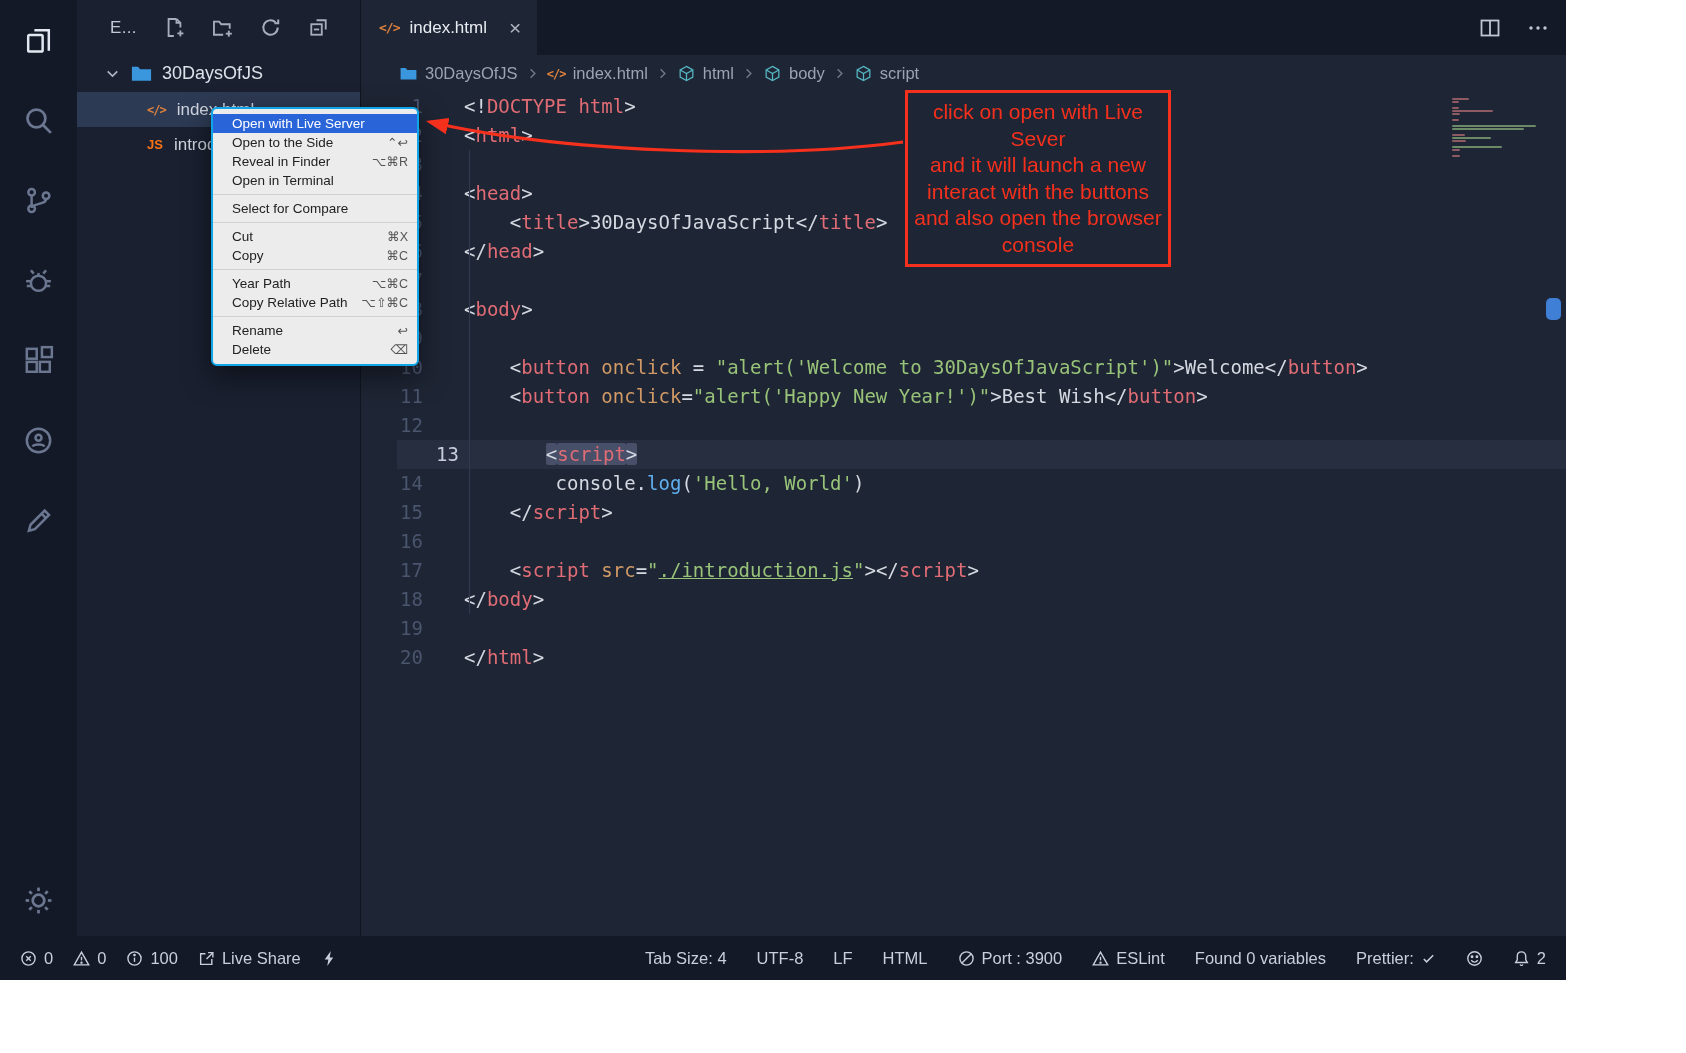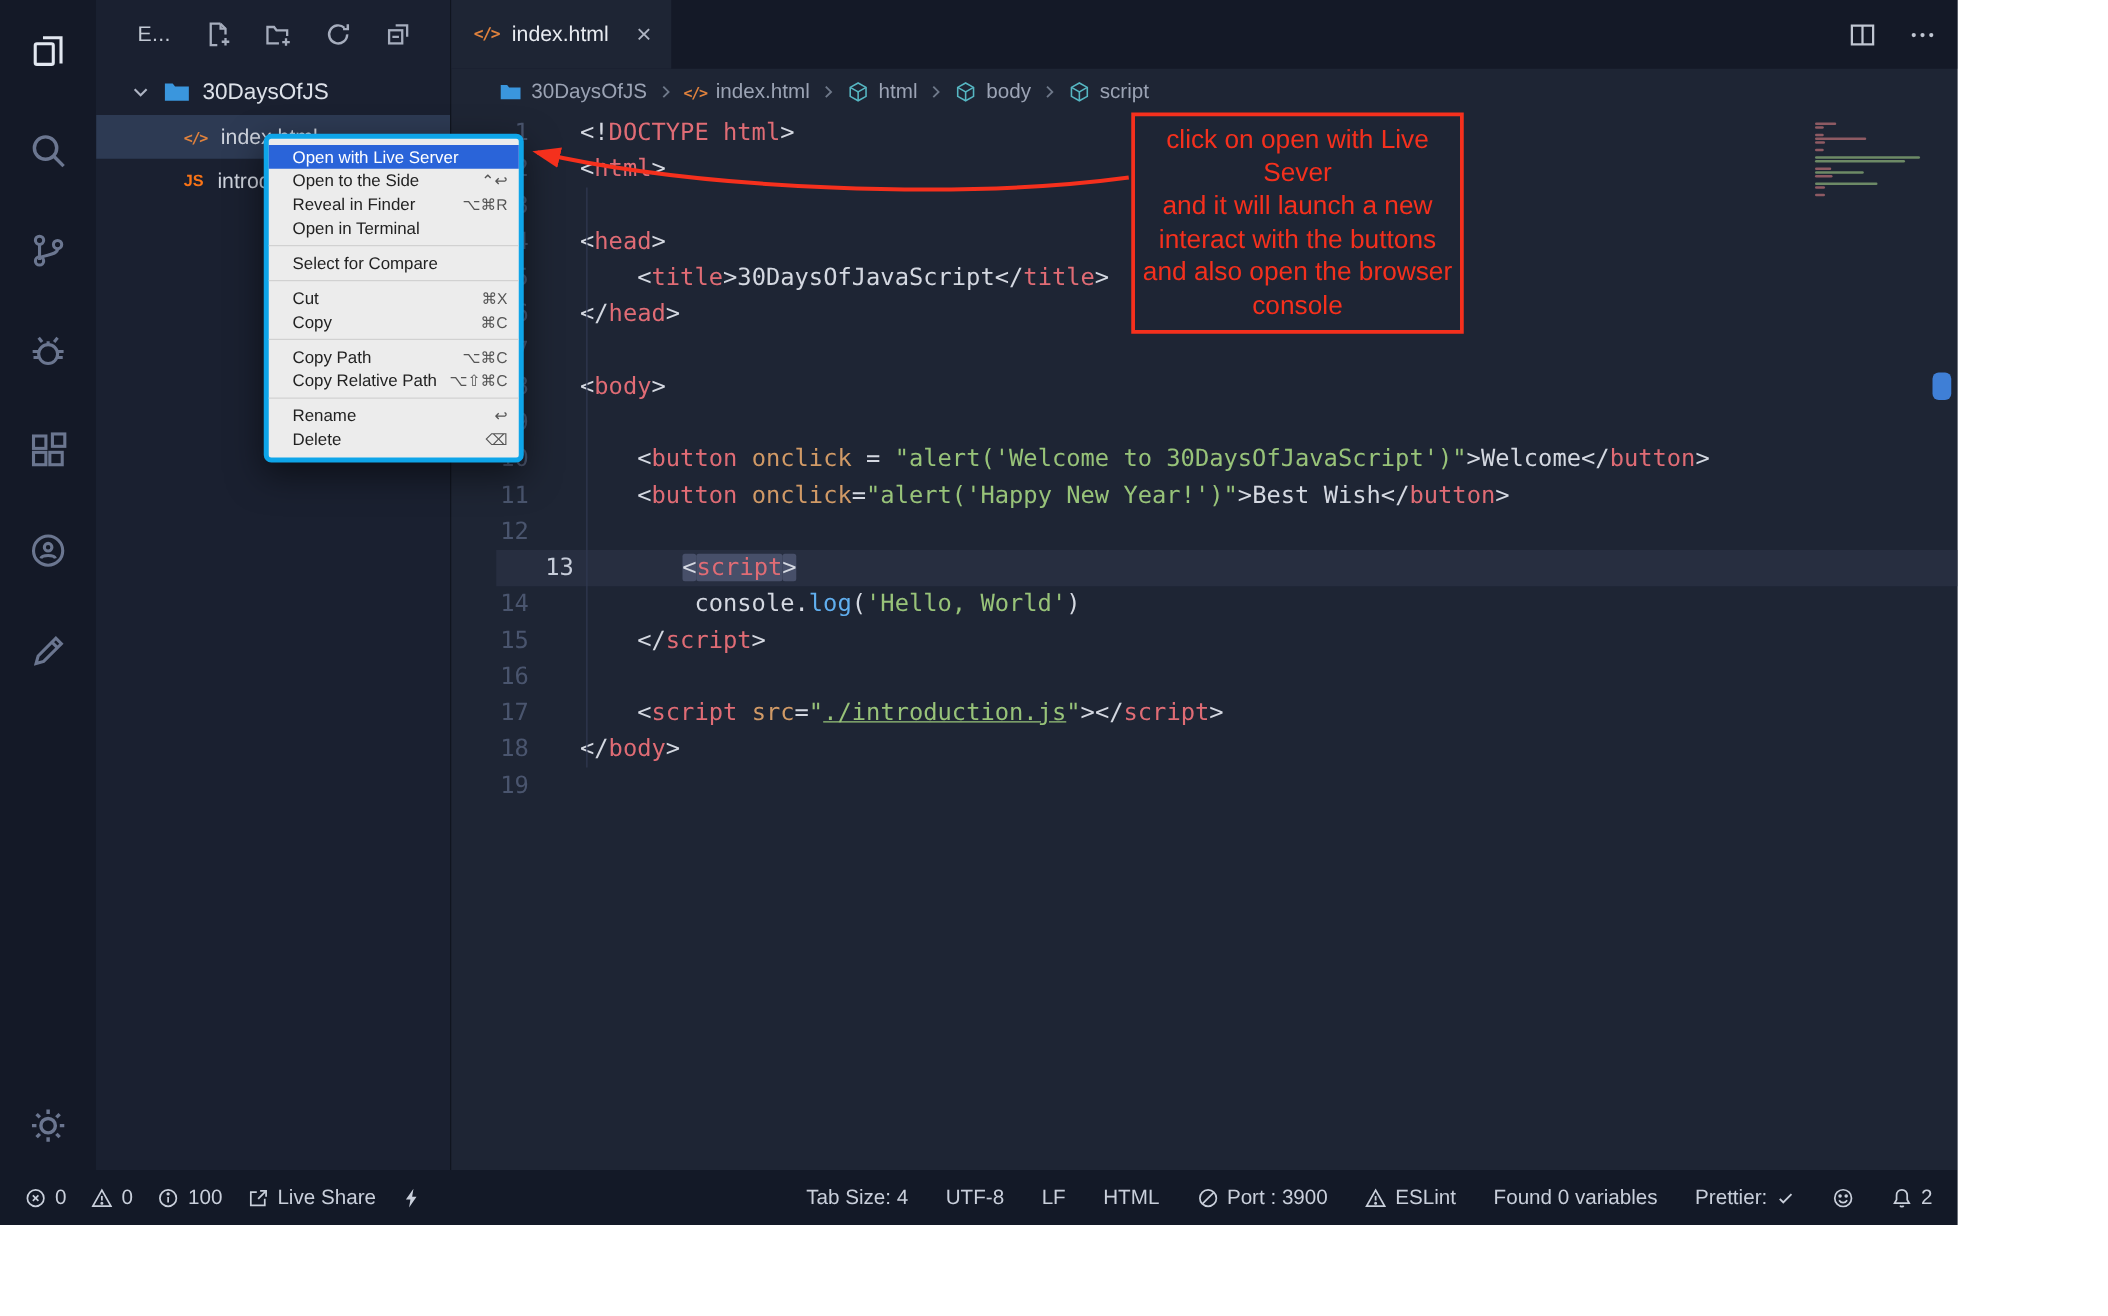--- a/index.html
+++ b/index.html
@@ -69,21 +69,21 @@
 
   
   .statusbar{position:absolute;left:0;top:936px;width:1566px;height:44px;background:#131927;
              display:flex;align-items:center;padding:0 20px;color:#c9cfdb;font-size:16.5px;box-sizing:border-box;}
   .sb-left{display:flex;align-items:center;gap:20px;}
   .sb-right{margin-left:auto;display:flex;align-items:center;gap:30px;}
   .sb-item{display:flex;align-items:center;gap:7px;white-space:nowrap;cursor:pointer;}
 
   
   .contextmenu{position:absolute;left:211px;top:107px;width:208px;box-sizing:border-box;background:#ececec;
-               border:4px solid #0ea5e9;border-radius:6px;box-shadow:0 10px 28px rgba(0,0,0,.5);
+               border:2px solid #0ea5e9;border-radius:6px;box-shadow:0 10px 28px rgba(0,0,0,.5);
                padding:5px 0;z-index:40;font-size:13.5px;color:#222;}
   .menu-item{display:flex;align-items:center;justify-content:space-between;height:19px;padding:0 9px 0 19px;cursor:pointer;}
   .menu-item.highlight{background:var(--c-mhl,#2a64d9);color:#fff;}
   .menu-item.highlight .mi-shortcut{color:#fff;}
   .mi-label{white-space:nowrap;}
   .mi-shortcut{color:#555;font-size:12.5px;}
   .menu-sep{height:1px;background:#d1d1d1;margin:4px 0;}
 
   
   .annotation{position:absolute;left:905px;top:90px;width:266px;box-sizing:border-box;
@@ -357,20 +357,21 @@
             <div class="code-line"><span class="ln">10</span><span class="line-text"><span class="tk-p">    </span><span class="tk-p">&lt;</span><span class="tk-tag">button</span><span class="tk-p"> </span><span class="tk-attr">onclick</span><span class="tk-p"> = </span><span class="tk-str">"alert('Welcome to 30DaysOfJavaScript')"</span><span class="tk-p">&gt;</span><span class="tk-txt">Welcome</span><span class="tk-p">&lt;/</span><span class="tk-tag">button</span><span class="tk-p">&gt;</span></span></div>
             <div class="code-line"><span class="ln">11</span><span class="line-text"><span class="tk-p">    </span><span class="tk-p">&lt;</span><span class="tk-tag">button</span><span class="tk-p"> </span><span class="tk-attr">onclick</span><span class="tk-p">=</span><span class="tk-str">"alert('Happy New Year!')"</span><span class="tk-p">&gt;</span><span class="tk-txt">Best Wish</span><span class="tk-p">&lt;/</span><span class="tk-tag">button</span><span class="tk-p">&gt;</span></span></div>
             <div class="code-line"><span class="ln">12</span><span class="line-text"></span></div>
             <div class="code-line active"><span class="ln">13</span><span class="line-text"><span class="tk-p">    </span><span class="tk-p tk-hl">&lt;</span><span class="tk-tag tk-hl">script</span><span class="tk-p tk-hl">&gt;</span></span></div>
             <div class="code-line"><span class="ln">14</span><span class="line-text"><span class="tk-p">        </span><span class="tk-p">console</span><span class="tk-p">.</span><span class="tk-fn">log</span><span class="tk-p">(</span><span class="tk-str">'Hello, World'</span><span class="tk-p">)</span></span></div>
             <div class="code-line"><span class="ln">15</span><span class="line-text"><span class="tk-p">    </span><span class="tk-p">&lt;/</span><span class="tk-tag">script</span><span class="tk-p">&gt;</span></span></div>
             <div class="code-line"><span class="ln">16</span><span class="line-text"></span></div>
             <div class="code-line"><span class="ln">17</span><span class="line-text"><span class="tk-p">    </span><span class="tk-p">&lt;</span><span class="tk-tag">script</span><span class="tk-p"> </span><span class="tk-attr">src</span><span class="tk-p">=</span><span class="tk-str">"</span><span class="tk-str tk-u">./introduction.js</span><span class="tk-str">"</span><span class="tk-p">&gt;</span><span class="tk-p">&lt;/</span><span class="tk-tag">script</span><span class="tk-p">&gt;</span></span></div>
             <div class="code-line"><span class="ln">18</span><span class="line-text"><span class="tk-p">&lt;/</span><span class="tk-tag">body</span><span class="tk-p">&gt;</span></span></div>
             <div class="code-line"><span class="ln">19</span><span class="line-text"></span></div>
+            <div class="code-line"><span class="ln">20</span><span class="line-text"><span class="tk-p">&lt;/</span><span class="tk-tag">html</span><span class="tk-p">&gt;</span></span></div>
           </div>
         <div class="minimap" id="minimap">
             <div class="mm-row" style="width: 17px; background: rgb(142, 90, 99);"></div>
             <div class="mm-row" style="width: 7px; background: rgb(142, 90, 99);"></div>
             <div class="mm-row" style="width: 0px; background: transparent;"></div>
             <div class="mm-row" style="width: 7px; background: rgb(142, 90, 99);"></div>
             <div class="mm-row" style="width: 41px; background: rgb(142, 90, 99);"></div>
             <div class="mm-row" style="width: 8px; background: rgb(142, 90, 99);"></div>
             <div class="mm-row" style="width: 0px; background: transparent;"></div>
             <div class="mm-row" style="width: 7px; background: rgb(142, 90, 99);"></div>
@@ -532,21 +533,21 @@
         <div class="menu-item">
           <span class="mi-label">Cut</span>
           <span class="mi-shortcut">⌘X</span>
         </div>
         <div class="menu-item">
           <span class="mi-label">Copy</span>
           <span class="mi-shortcut">⌘C</span>
         </div>
         <div class="menu-sep"></div>
         <div class="menu-item">
-          <span class="mi-label">Copy Path</span>
+          <span class="mi-label">Year Path</span>
           <span class="mi-shortcut">⌥⌘C</span>
         </div>
         <div class="menu-item">
           <span class="mi-label">Copy Relative Path</span>
           <span class="mi-shortcut">⌥⇧⌘C</span>
         </div>
         <div class="menu-sep"></div>
         <div class="menu-item">
           <span class="mi-label">Rename</span>
           <span class="mi-shortcut">↩</span>

